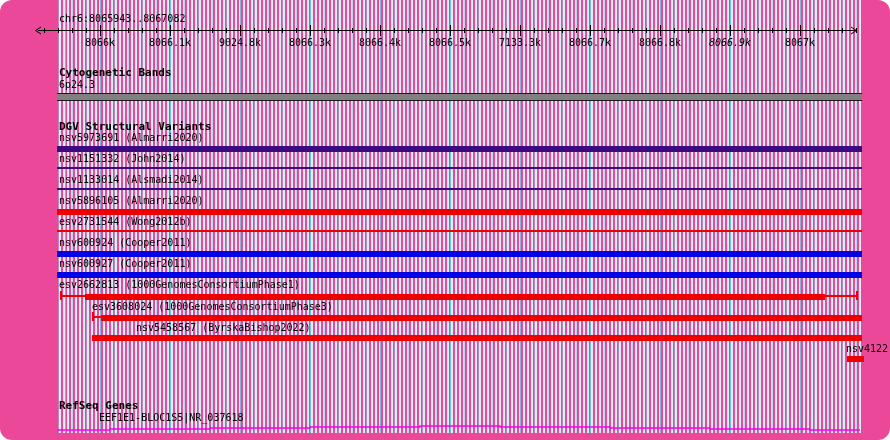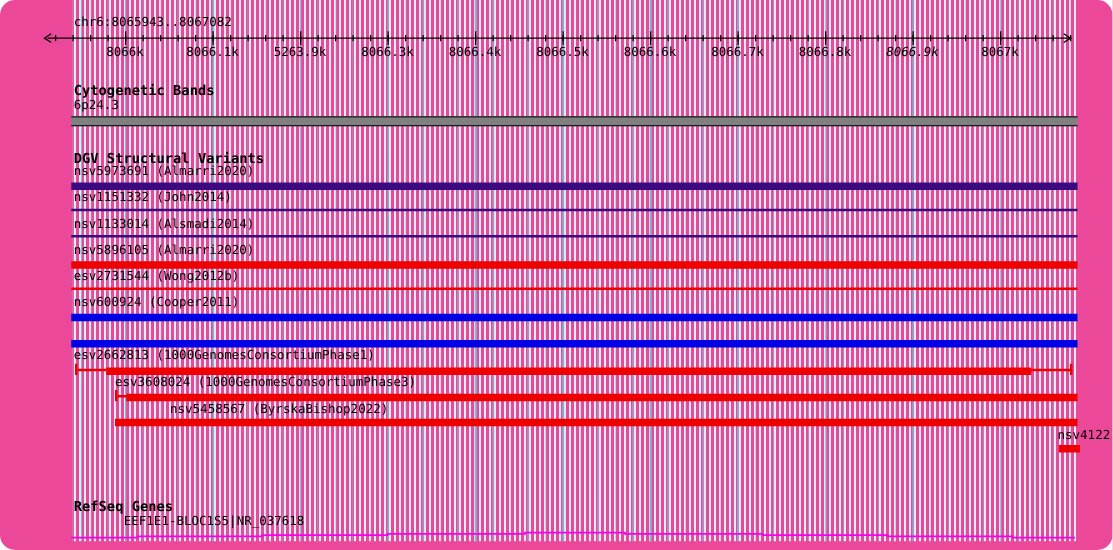--- a/index.html
+++ b/index.html
@@ -104,25 +104,25 @@
       <line x1="450.5" x2="450.5" y1="25" y2="36" stroke="#000"></line>
       <line x1="520.5" x2="520.5" y1="25" y2="36" stroke="#000"></line>
       <line x1="590.5" x2="590.5" y1="25" y2="36" stroke="#000"></line>
       <line x1="660.5" x2="660.5" y1="25" y2="36" stroke="#000"></line>
       <line x1="730.5" x2="730.5" y1="25" y2="36" stroke="#000"></line>
       <line x1="800.5" x2="800.5" y1="25" y2="36" stroke="#000"></line>
     </svg>
   <div id="ruler-labels">
       <div class="tick-lbl" style="left: 100px;">8066k</div>
       <div class="tick-lbl" style="left: 170px;">8066.1k</div>
-      <div class="tick-lbl" style="left: 240px;">5263.9k</div>
+      <div class="tick-lbl" style="left: 240px;">9024.8k</div>
       <div class="tick-lbl" style="left: 310px;">8066.3k</div>
       <div class="tick-lbl" style="left: 380px;">8066.4k</div>
       <div class="tick-lbl" style="left: 450px;">8066.5k</div>
-      <div class="tick-lbl" style="left: 520px;">8066.6k</div>
+      <div class="tick-lbl" style="left: 520px;">7133.3k</div>
       <div class="tick-lbl" style="left: 590px;">8066.7k</div>
       <div class="tick-lbl" style="left: 660px;">8066.8k</div>
       <div class="tick-lbl" style="left: 730px; font-style: italic;">8066.9k</div>
       <div class="tick-lbl" style="left: 800px;">8067k</div>
     </div>
 
   <div class="hdr" style="left:59px;top:66px;">Cytogenetic Bands</div>
   <div class="lbl" style="left:59px;top:79px;">6p24.3</div>
   <div class="bar" style="left: 57px; top: 93px; width: 805px; height: 6px; border-top: 1px solid rgb(26, 26, 26); border-bottom: 1px solid rgb(26, 26, 26); background-color: rgb(128, 128, 128);"></div>
 
@@ -139,20 +139,21 @@
 
   <div class="lbl" style="left:59px;top:195px;">nsv5896105 (Almarri2020)</div>
   <div class="bar" style="left: 57px; top: 209px; width: 805px; height: 6px; background-color: rgb(238, 0, 0);"></div>
 
   <div class="lbl" style="left:59px;top:216px;">esv2731544 (Wong2012b)</div>
   <div class="bar" style="left: 57px; top: 230px; width: 805px; height: 2px; background-color: rgb(238, 0, 0);"></div>
 
   <div class="lbl" style="left:59px;top:237px;">nsv600924 (Cooper2011)</div>
   <div class="bar" style="left: 57px; top: 251px; width: 805px; height: 6px; background-color: rgb(0, 0, 230);"></div>
 
+  <div class="lbl" style="left:59px;top:258px;">nsv600927 (Cooper2011)</div>
   <div class="bar" style="left: 57px; top: 272px; width: 805px; height: 6px; background-color: rgb(0, 0, 230);"></div>
 
   <div class="lbl" style="left:59px;top:279px;">esv2662813 (1000GenomesConsortiumPhase1)</div>
   <div class="bar" style="left: 60px; top: 291px; width: 2px; height: 9px; background-color: rgb(238, 0, 0);"></div>
   <div class="bar" style="left: 62px; top: 295px; width: 23px; height: 2px; background-color: rgb(238, 0, 0);"></div>
   <div class="bar" style="left: 85px; top: 294px; width: 740px; height: 6px; background-color: rgb(238, 0, 0);"></div>
   <div class="bar" style="left: 825px; top: 295px; width: 31px; height: 2px; background-color: rgb(238, 0, 0);"></div>
   <div class="bar" style="left: 856px; top: 291px; width: 2px; height: 9px; background-color: rgb(238, 0, 0);"></div>
 
   <div class="lbl" style="left:92px;top:301px;">esv3608024 (1000GenomesConsortiumPhase3)</div>

